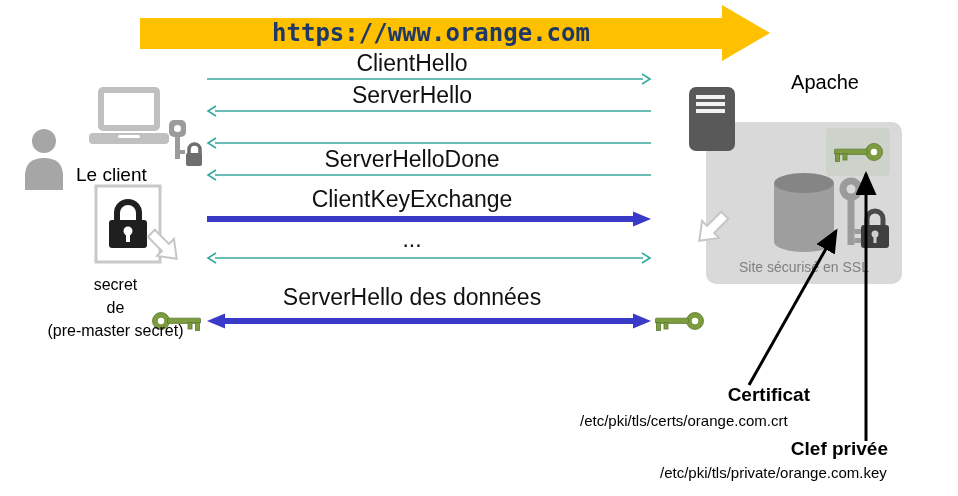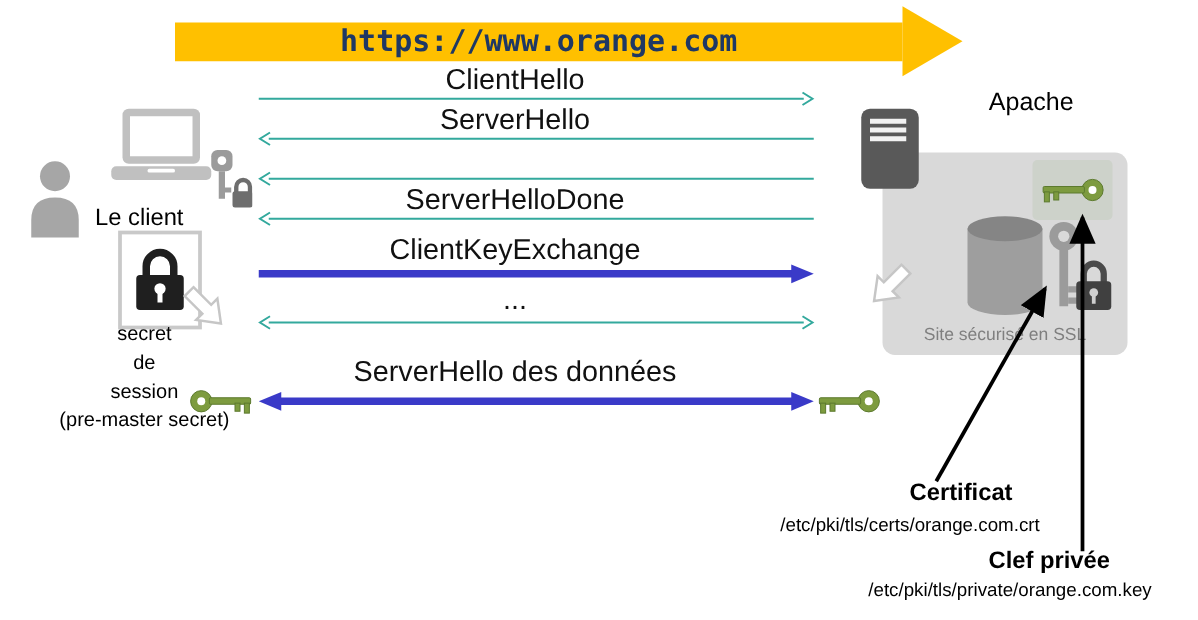--- a/index.html
+++ b/index.html
@@ -22,34 +22,34 @@
 
   
   .msg-label { position:absolute; left:188px; width:448px; text-align:center; font-size:23px; line-height:22px; color:#111; }
   .teal { stroke:var(--teal,#33A99D); stroke-width:1.6; fill:none; }
   .blue-line { stroke:var(--blue,#3A3AC8); stroke-width:6; fill:none; }
   .blue-fill { fill:var(--blue,#3A3AC8); }
   .greenkey-use { fill:var(--green_key,#7D9B3F); stroke:var(--green_key_dark,#5C7A2E); stroke-width:0.8; }
 
   
   .client-label { position:absolute; left:76px; top:164px; width:104px; text-align:left; font-size:19px; }
-  .secret-block { position:absolute; left:18px; top:256px; width:195px; }
+  .secret-block { position:absolute; left:18px; top:273px; width:195px; }
   .secret-line { text-align:center; font-size:16px; line-height:23px; }
   .server-label { position:absolute; left:725px; top:68px; width:200px; }
   .server-line { text-align:center; font-size:20px; line-height:28px; }
   .ssl-caption { position:absolute; left:708px; top:259px; width:192px; text-align:center;
     font-size:14px; color:var(--text_gray,#7F7F7F); }
   .ssl-box { position:absolute; left:706px; top:122px; width:196px; height:162px;
     background:var(--box_gray,#D9D9D9); border-radius:10px; }
   .green-panel { position:absolute; left:826px; top:128px; width:64px; height:48px;
     background:#CDD2CA; border-radius:4px; }
 
   
   .annot-title { position:absolute; text-align:right; font-size:19px; font-weight:bold; }
-  .annot-path { position:absolute; text-align:center; font-size:15px; }
+  .annot-path { position:absolute; font-size:15px; }
   .overlay { position:absolute; left:0; top:0; width:958px; height:496px; pointer-events:none; z-index:6; }
 </style>
 </head>
 <body>
 
 <div class="canvas">
 
   <svg width="0" height="0" style="position:absolute" aria-hidden="true">
     <defs>
       <g id="green-key">
@@ -141,21 +141,20 @@
     <rect x="32" y="49" width="4" height="9" fill="#FFFFFF"></rect>
   </svg>
   <svg class="abs" style="left:140px;top:222px" width="48" height="48">
     <g transform="rotate(45 24 24)">
       <polygon points="6,19 26,19 26,12 42,24 26,36 26,29 6,29" fill="#FFFFFF" stroke="#C6C6C6" stroke-width="2"></polygon>
     </g>
   </svg>
   <div class="secret-block">
     <div class="secret-line">secret</div>
     <div class="secret-line">de</div>
-    <div class="secret-line">session</div>
     <div class="secret-line">(pre-master secret)</div>
   </div>
 
   <div class="ssl-box"></div>
   <svg class="abs" style="left:688px;top:86px" width="50" height="66">
     <rect x="1" y="1" width="46" height="64" rx="7" fill="#595959"></rect>
     <rect x="8" y="9" width="29" height="4" fill="#F2F2F2"></rect>
     <rect x="8" y="16" width="29" height="4" fill="#F2F2F2"></rect>
     <rect x="8" y="23" width="29" height="4" fill="#F2F2F2"></rect>
   </svg>

